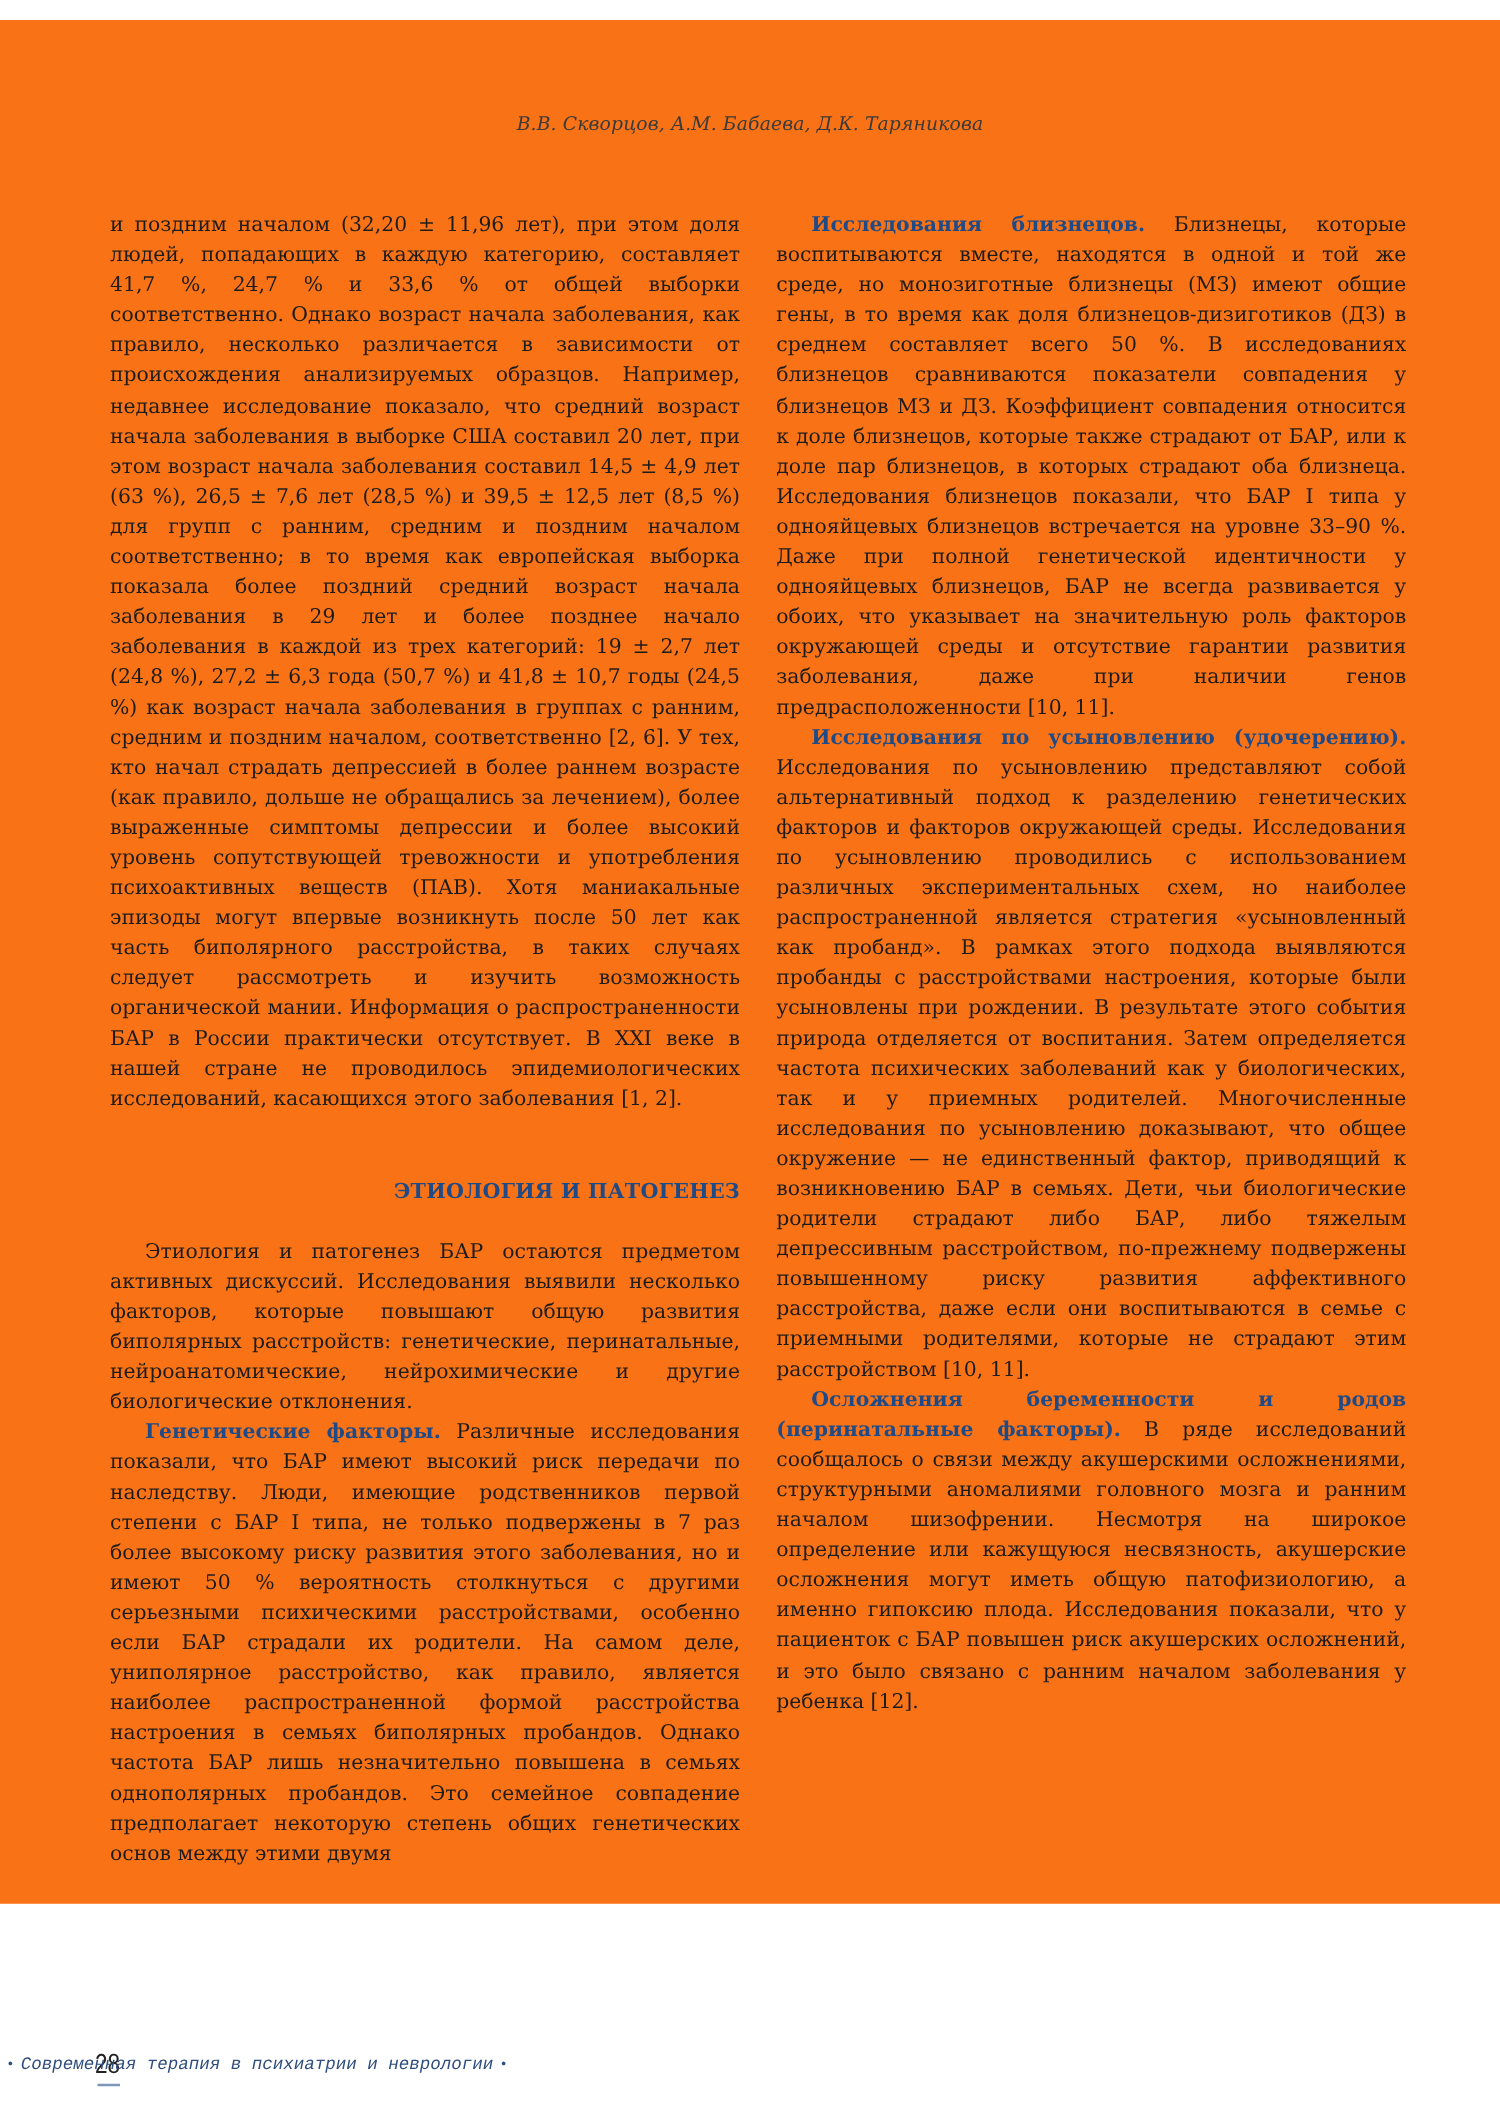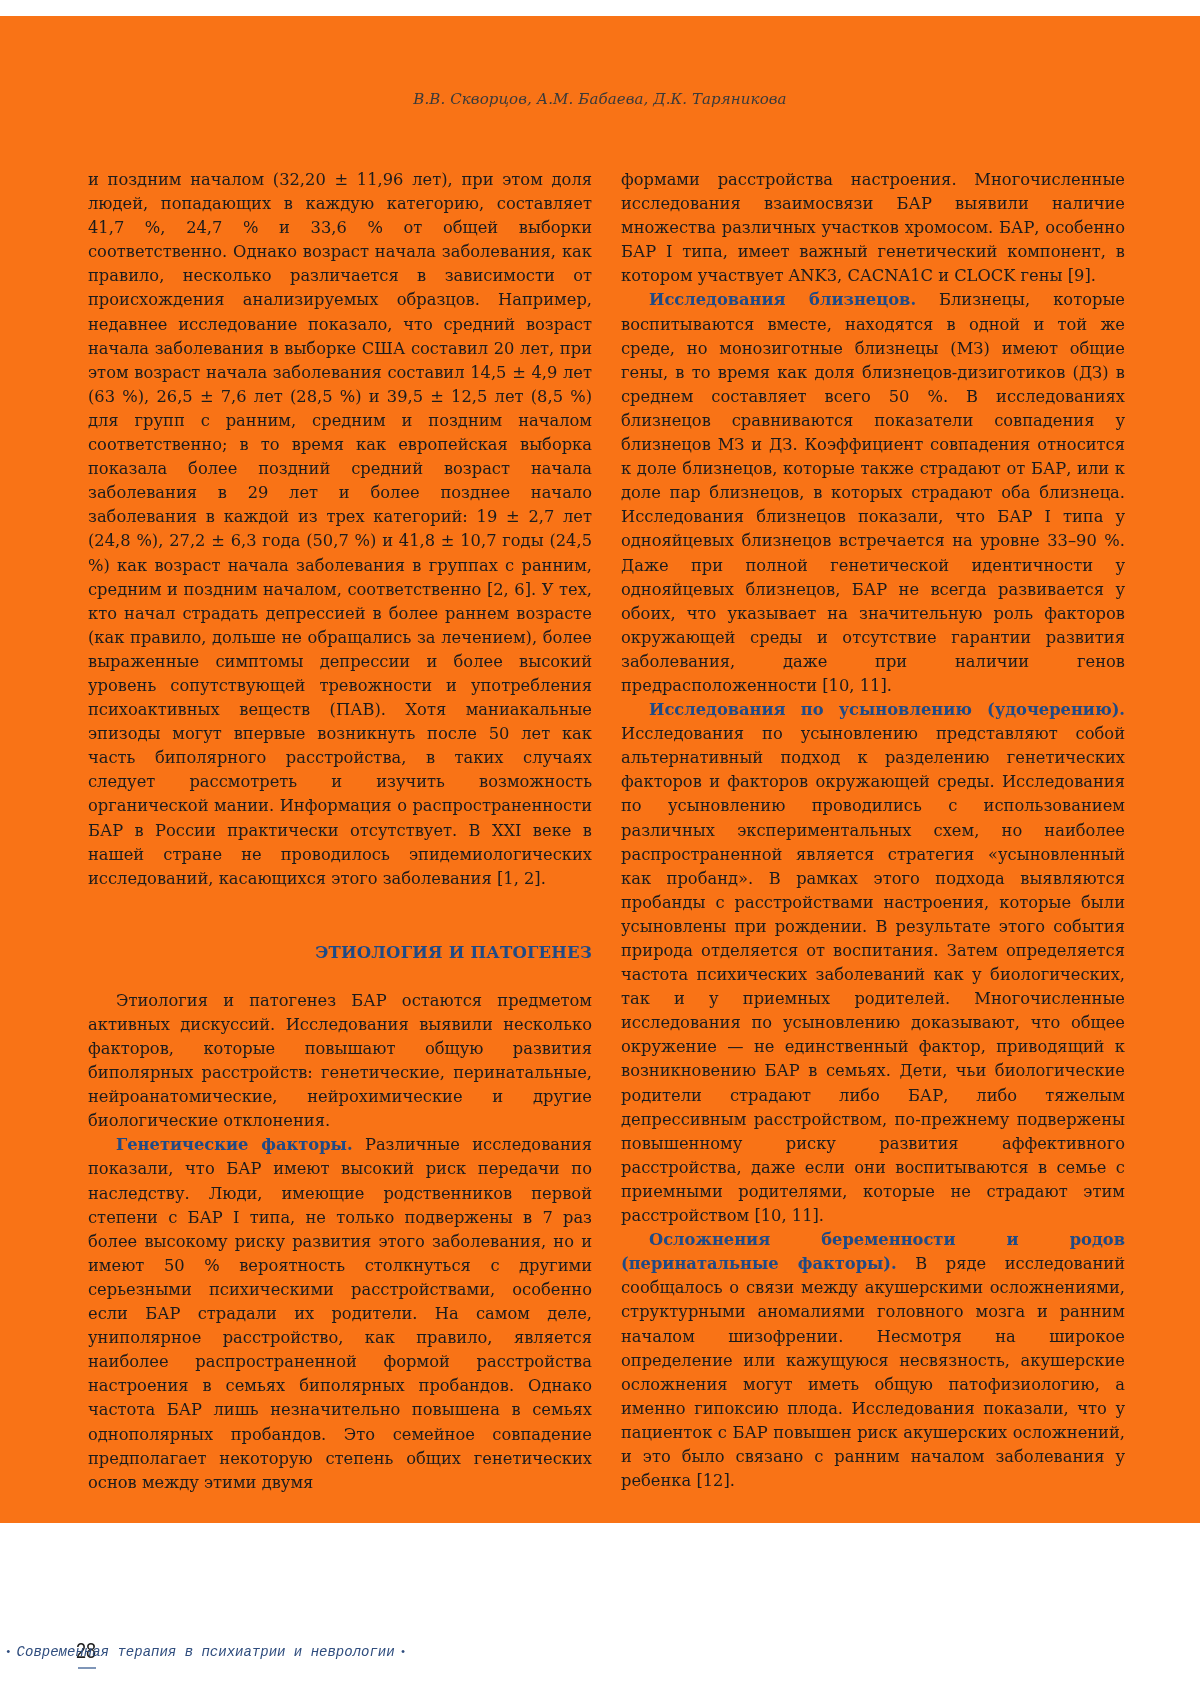--- a/index.html
+++ b/index.html
@@ -46,21 +46,20 @@
   <div class="running-head">В.В. Скворцов, А.М. Бабаева, Д.К. Таряникова</div>
 
   <div class="col col-left">
     <p>и поздним началом (32,20 ± 11,96 лет), при этом доля людей, попадающих в каждую категорию, составляет 41,7 %, 24,7 % и 33,6 % от общей выборки соответственно. Однако возраст начала заболевания, как правило, несколько различается в зависимости от происхождения анализируемых образцов. Например, недавнее исследование показало, что средний возраст начала заболевания в выборке США составил 20 лет, при этом возраст начала заболевания составил 14,5 ± 4,9 лет (63 %), 26,5 ± 7,6 лет (28,5 %) и 39,5 ± 12,5 лет (8,5 %) для групп с ранним, средним и поздним началом соответственно; в то время как европейская выборка показала более поздний средний возраст начала заболевания в 29 лет и более позднее начало заболевания в каждой из трех категорий: 19 ± 2,7 лет (24,8 %), 27,2 ± 6,3 года (50,7 %) и 41,8 ± 10,7 годы (24,5 %) как возраст начала заболевания в группах с ранним, средним и поздним началом, соответственно [2, 6]. У тех, кто начал страдать депрессией в более раннем возрасте (как правило, дольше не обращались за лечением), более выраженные симптомы депрессии и более высокий уровень сопутствующей тревожности и употребления психоактивных веществ (ПАВ). Хотя маниакальные эпизоды могут впервые возникнуть после 50 лет как часть биполярного расстройства, в таких случаях следует рассмотреть и изучить возможность органической мании. Информация о распространенности БАР в России практически отсутствует. В XXI веке в нашей стране не проводилось эпидемиологических исследований, касающихся этого заболевания [1, 2].</p>
     <div class="section-title">ЭТИОЛОГИЯ И ПАТОГЕНЕЗ</div>
     <p class="indent">Этиология и патогенез БАР остаются предметом активных дискуссий. Исследования выявили несколько факторов, которые повышают общую развития биполярных расстройств: генетические, перинатальные, нейроанатомические, нейрохимические и другие биологические отклонения.</p>
     <p class="indent"><span class="lead">Генетические факторы.</span><span> Различные исследования показали, что БАР имеют высокий риск передачи по наследству. Люди, имеющие родственников первой степени с БАР I типа, не только подвержены в 7 раз более высокому риску развития этого заболевания, но и имеют 50 % вероятность столкнуться с другими серьезными психическими расстройствами, особенно если БАР страдали их родители. На самом деле, униполярное расстройство, как правило, является наиболее распространенной формой расстройства настроения в семьях биполярных пробандов. Однако частота БАР лишь незначительно повышена в семьях однополярных пробандов. Это семейное совпадение предполагает некоторую степень общих генетических основ между этими двумя</span></p>
   </div>
 
   <div class="col col-right">
-    <p>формами расстройства настроения. Многочисленные исследования взаимосвязи БАР выявили наличие множества различных участков хромосом. БАР, особенно БАР I типа, имеет важный генетический компонент, в котором участвует ANK3, CACNA1C и CLOCK гены [9].</p>
     <p class="indent"><span class="lead">Исследования близнецов.</span><span> Близнецы, которые воспитываются вместе, находятся в одной и той же среде, но монозиготные близнецы (МЗ) имеют общие гены, в то время как доля близнецов-дизиготиков (ДЗ) в среднем составляет всего 50 %. В исследованиях близнецов сравниваются показатели совпадения у близнецов МЗ и ДЗ. Коэффициент совпадения относится к доле близнецов, которые также страдают от БАР, или к доле пар близнецов, в которых страдают оба близнеца. Исследования близнецов показали, что БАР I типа у однояйцевых близнецов встречается на уровне 33–90 %. Даже при полной генетической идентичности у однояйцевых близнецов, БАР не всегда развивается у обоих, что указывает на значительную роль факторов окружающей среды и отсутствие гарантии развития заболевания, даже при наличии генов предрасположенности [10, 11].</span></p>
     <p class="indent"><span class="lead">Исследования по усыновлению (удочерению).</span><span> Исследования по усыновлению представляют собой альтернативный подход к разделению генетических факторов и факторов окружающей среды. Исследования по усыновлению проводились с использованием различных экспериментальных схем, но наиболее распространенной является стратегия «усыновленный как пробанд». В рамках этого подхода выявляются пробанды с расстройствами настроения, которые были усыновлены при рождении. В результате этого события природа отделяется от воспитания. Затем определяется частота психических заболеваний как у биологических, так и у приемных родителей. Многочисленные исследования по усыновлению доказывают, что общее окружение — не единственный фактор, приводящий к возникновению БАР в семьях. Дети, чьи биологические родители страдают либо БАР, либо тяжелым депрессивным расстройством, по-прежнему подвержены повышенному риску развития аффективного расстройства, даже если они воспитываются в семье с приемными родителями, которые не страдают этим расстройством [10, 11].</span></p>
     <p class="indent"><span class="lead">Осложнения беременности и родов (перинатальные факторы).</span><span> В ряде исследований сообщалось о связи между акушерскими осложнениями, структурными аномалиями головного мозга и ранним началом шизофрении. Несмотря на широкое определение или кажущуюся несвязность, акушерские осложнения могут иметь общую патофизиологию, а именно гипоксию плода. Исследования показали, что у пациенток с БАР повышен риск акушерских осложнений, и это было связано с ранним началом заболевания у ребенка [12].</span></p>
   </div>
 
   <div class="footer-page">28</div>
   <div class="footer-underline"></div>
   <div class="footer-journal">
     <span class="bullet">•</span><span>Современная терапия в психиатрии и неврологии</span><span class="bullet">•</span>
   </div>

